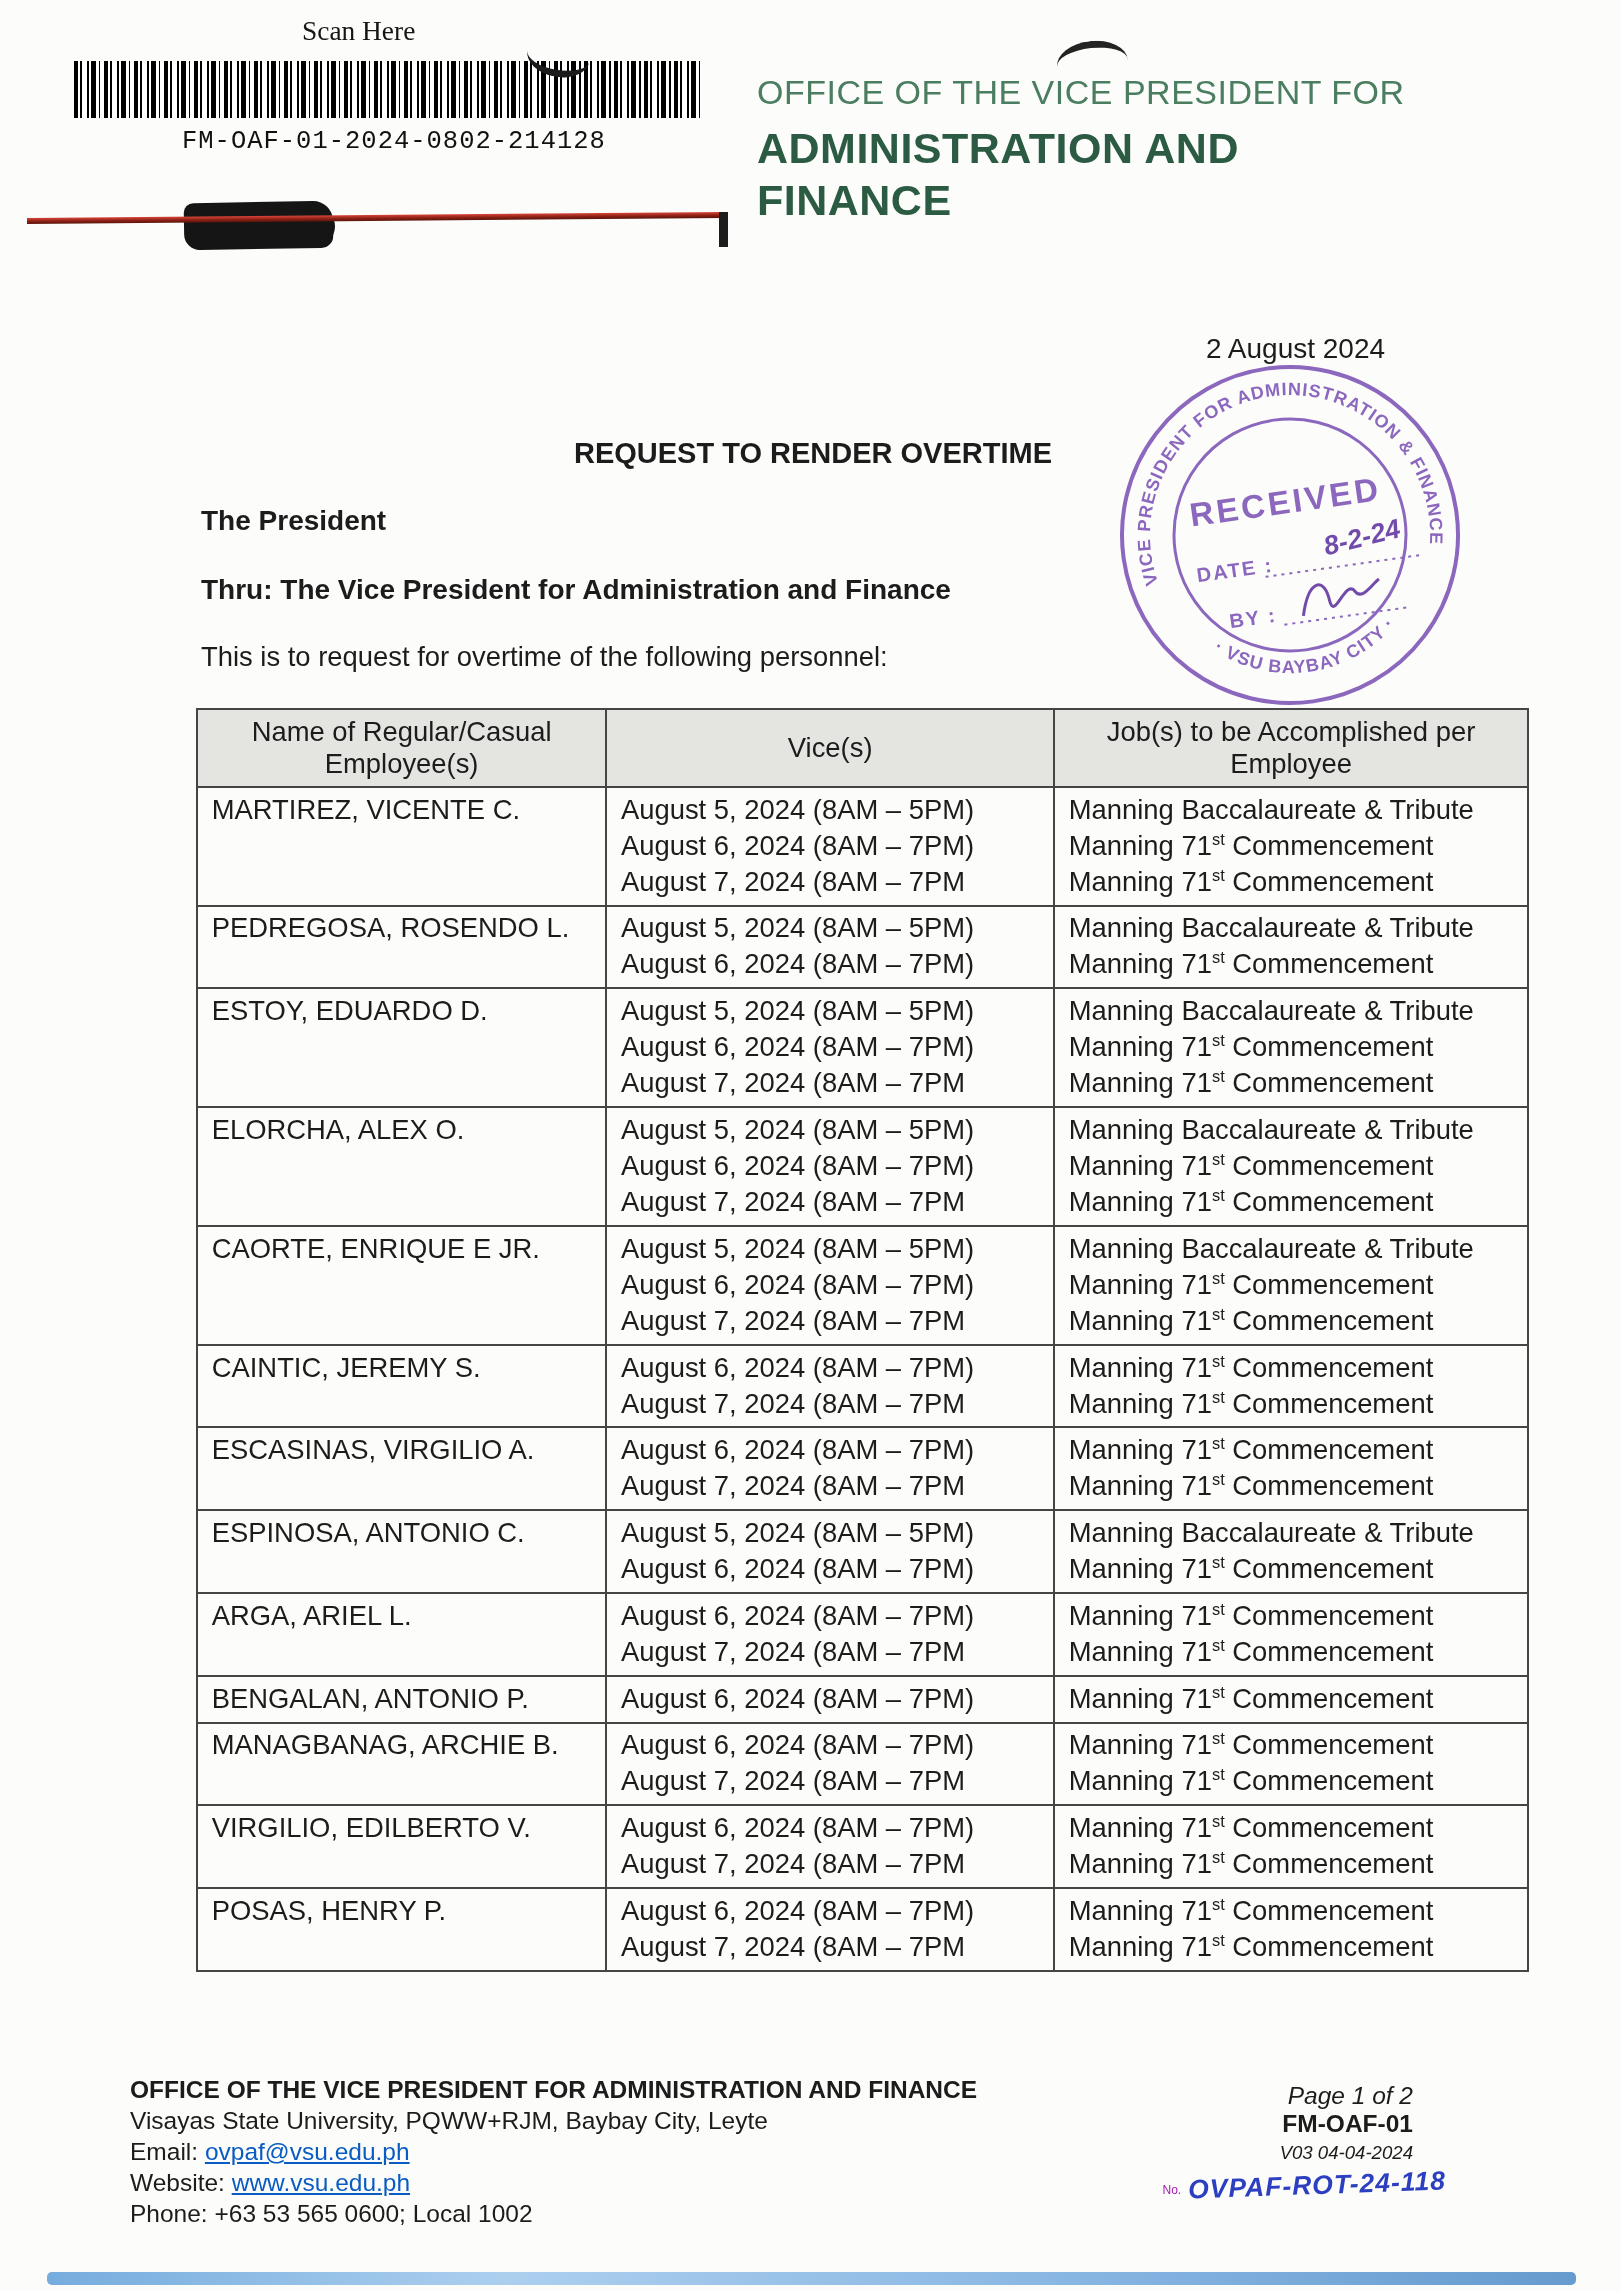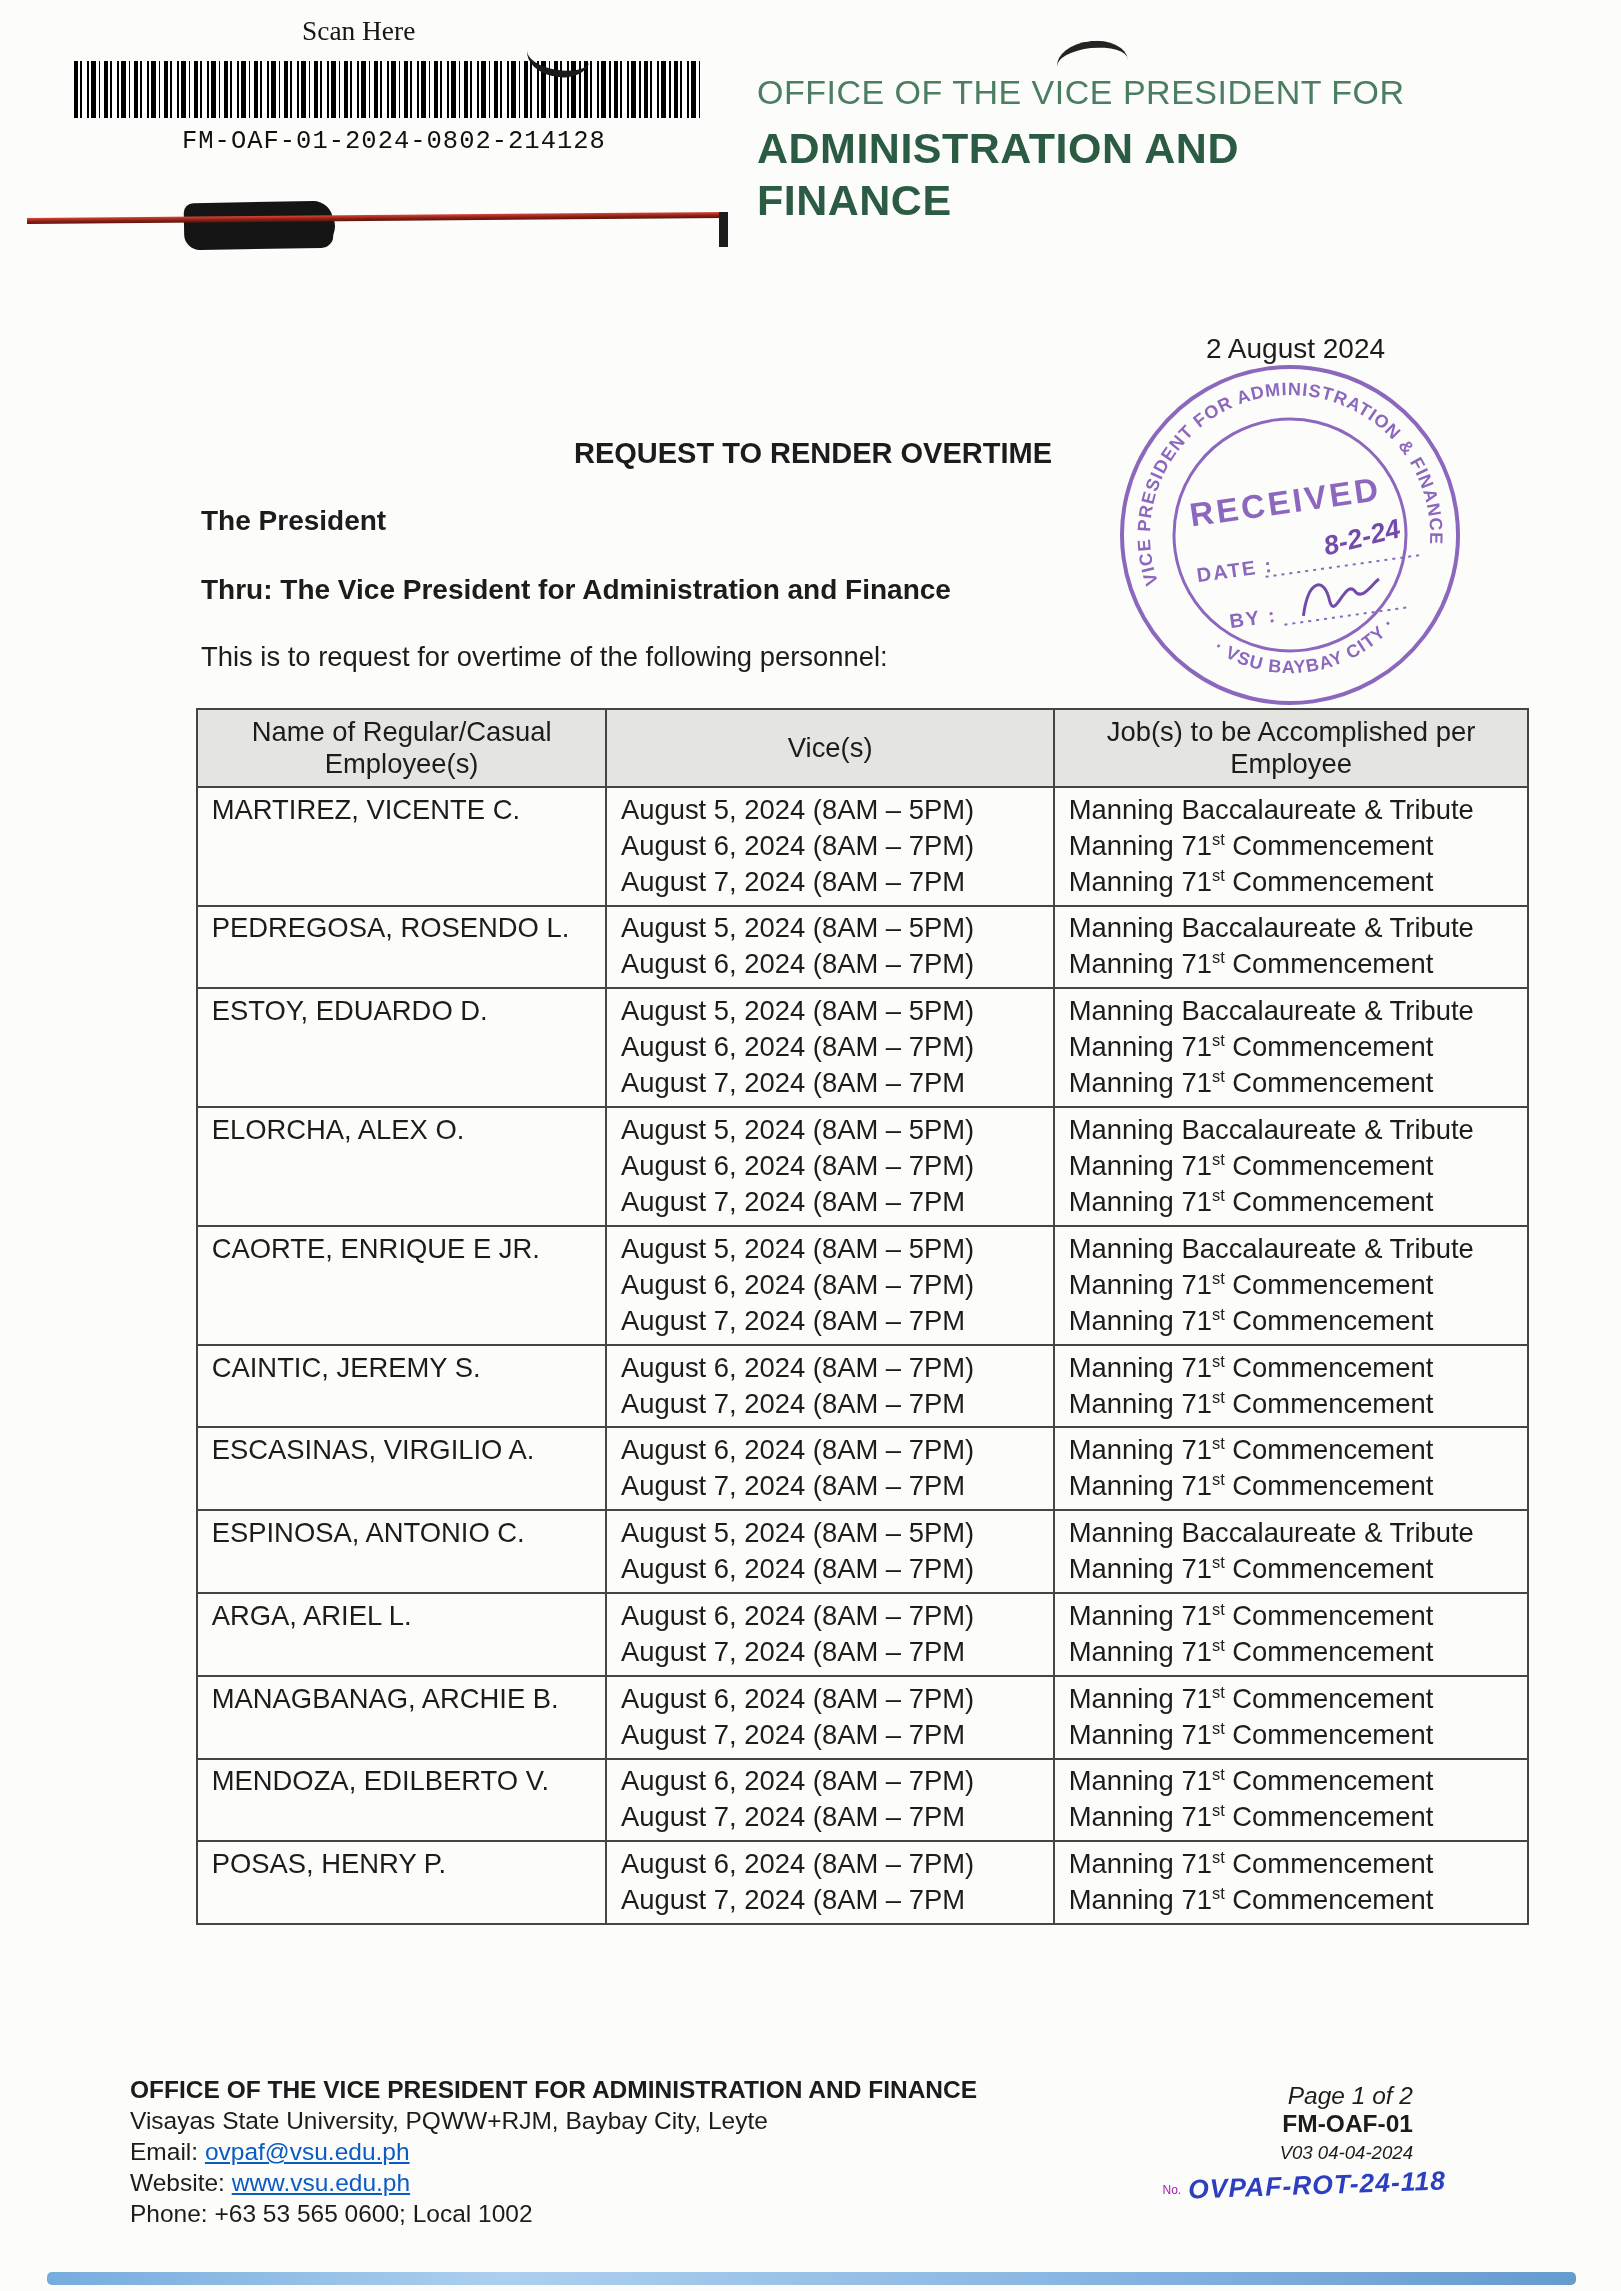--- a/index.html
+++ b/index.html
@@ -226,32 +226,41 @@
           <td class="col-dates">
             <div class="cell-line">August 6, 2024 (8AM – 7PM)</div>
             <div class="cell-line">August 7, 2024 (8AM – 7PM</div>
           </td>
           <td class="col-jobs">
             <div class="cell-line">Manning 71<sup>st</sup> Commencement</div>
             <div class="cell-line">Manning 71<sup>st</sup> Commencement</div>
           </td>
         </tr>
         <tr>
+          <td class="col-name">BENGALAN, ANTONIO P.</td>
+          <td class="col-dates">
+            <div class="cell-line">August 6, 2024 (8AM – 7PM)</div>
+          </td>
+          <td class="col-jobs">
+            <div class="cell-line">Manning 71<sup>st</sup> Commencement</div>
+          </td>
+        </tr>
+        <tr>
           <td class="col-name">MANAGBANAG, ARCHIE B.</td>
           <td class="col-dates">
             <div class="cell-line">August 6, 2024 (8AM – 7PM)</div>
             <div class="cell-line">August 7, 2024 (8AM – 7PM</div>
           </td>
           <td class="col-jobs">
             <div class="cell-line">Manning 71<sup>st</sup> Commencement</div>
             <div class="cell-line">Manning 71<sup>st</sup> Commencement</div>
           </td>
         </tr>
         <tr>
-          <td class="col-name">MENDOZA, EDILBERTO V.</td>
+          <td class="col-name">VIRGILIO, EDILBERTO V.</td>
           <td class="col-dates">
             <div class="cell-line">August 6, 2024 (8AM – 7PM)</div>
             <div class="cell-line">August 7, 2024 (8AM – 7PM</div>
           </td>
           <td class="col-jobs">
             <div class="cell-line">Manning 71<sup>st</sup> Commencement</div>
             <div class="cell-line">Manning 71<sup>st</sup> Commencement</div>
           </td>
         </tr>
         <tr>

